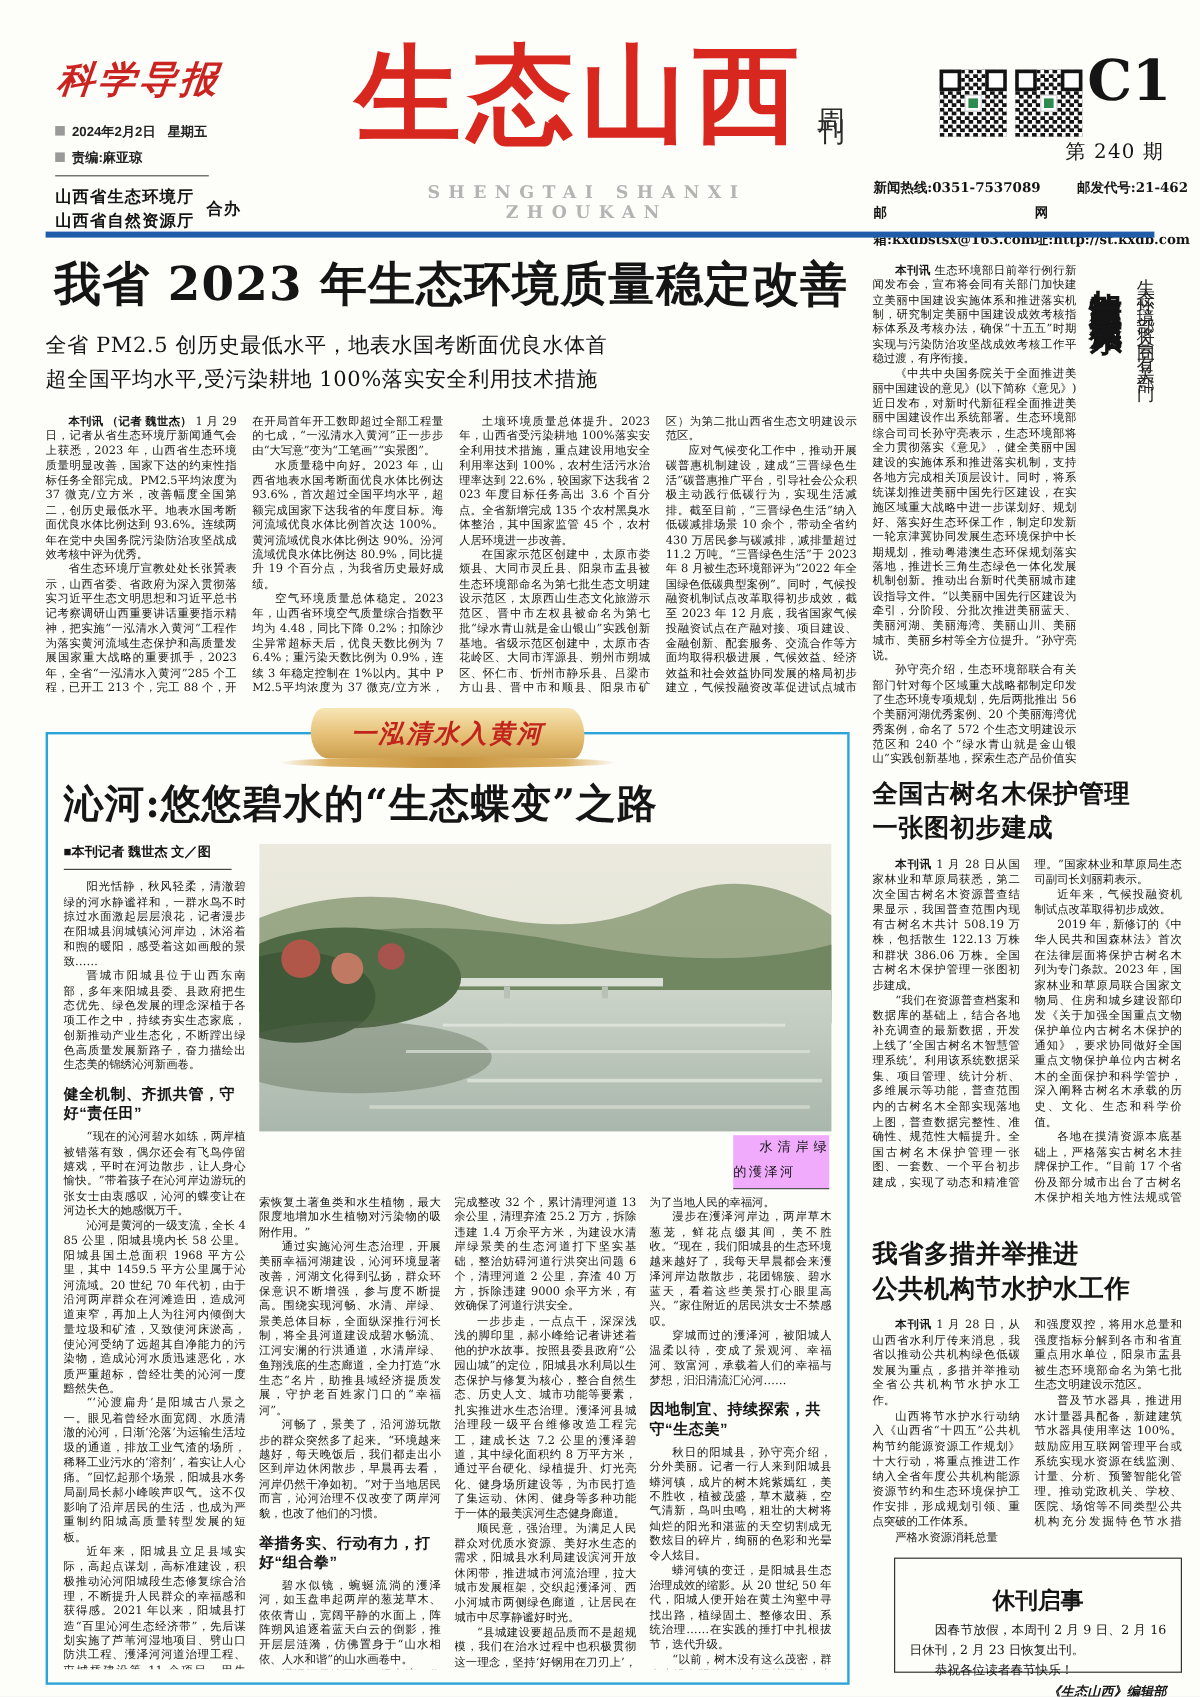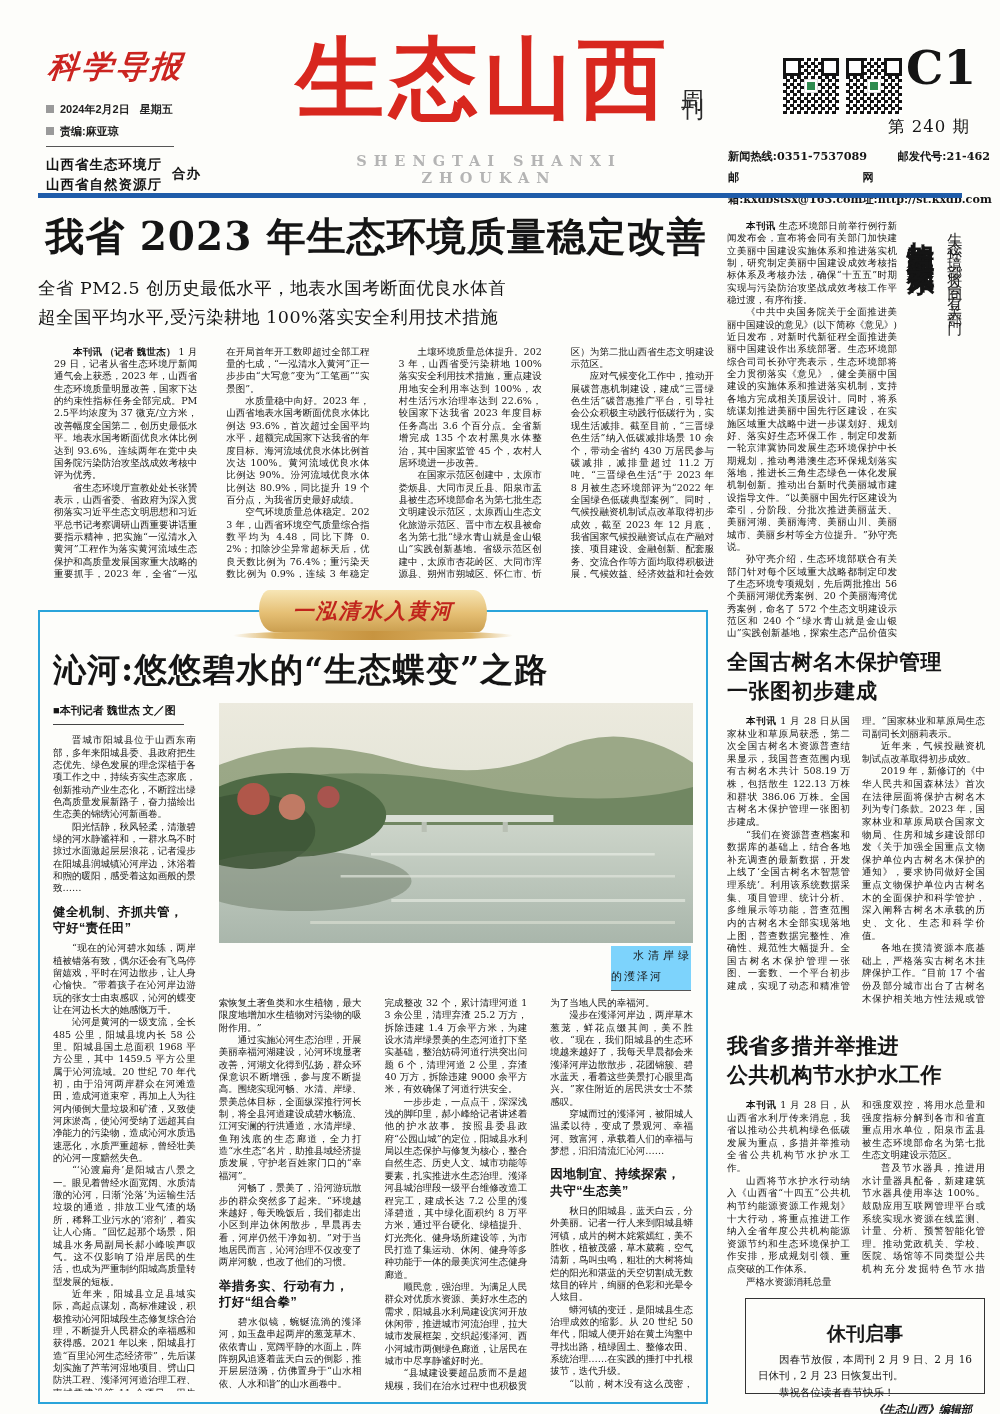--- a/index.html
+++ b/index.html
@@ -42,51 +42,51 @@
   .bodytext b{font-family:"Liberation Sans",sans-serif;}
   .bodytext h4{margin:9px 0 6px;font-size:12.5px;font-family:"Liberation Sans",sans-serif;
       letter-spacing:0.5px;text-indent:0;font-weight:900;}
   
   .lead{position:absolute;left:38px;top:210px;width:676px;}
   .lead h1{margin:0;font-size:39px;font-weight:900;text-align:center;letter-spacing:1px;
       font-family:"DejaVu Serif",serif;}
   .lead .subhead{margin-top:10px;font-size:17.5px;line-height:1.65;letter-spacing:0.5px;}
   .lead .cols{margin-top:14px;display:grid;grid-template-columns:repeat(4,1fr);gap:13px;
       font-size:9.5px;line-height:1.3;height:232px;overflow:hidden;}
-  .lead .cols > div{overflow:hidden;margin-left:16px;}
+  .lead .cols > div{overflow:hidden;}
   
   .rt{position:absolute;left:727px;top:220px;width:258px;height:420px;display:flex;gap:9px;}
   .rt .rt-body{width:170px;font-size:9.5px;line-height:1.3;overflow:hidden;}
   .rt .vhead{writing-mode:vertical-rl;font-size:27px;font-weight:900;letter-spacing:2px;
       font-family:"DejaVu Serif",serif;line-height:1.1;}
   .rt .vkick{writing-mode:vertical-rl;font-size:15px;letter-spacing:8px;color:#222;}
   
   .qbox{position:absolute;left:38px;top:610px;width:670px;height:794px;border:2px solid #2ba4da;
       box-sizing:border-box;padding:24px 13px 10px;background:#fdfdfa;}
   .badge{position:absolute;top:-22px;left:50%;transform:translateX(-50%);width:228px;height:42px;
       display:flex;align-items:center;justify-content:center;
       background:linear-gradient(180deg,#f7e6b6 0%,#e5bf74 55%,#cb9f50 100%);
       border-radius:14px 18px 12px 20px / 65% 75% 60% 70%;}
   .badge span{font-size:21px;font-weight:900;font-style:italic;color:#c0241c;letter-spacing:2px;}
   .badge::after{content:"";position:absolute;bottom:-8px;left:-26px;right:-26px;height:9px;
       background:linear-gradient(90deg,transparent 0,#dcb263 15%,#c79440 50%,#dcb263 85%,transparent 100%);
       border-radius:50%;}
   .qbox h2{margin:12px 0 10px;font-size:33px;font-weight:900;letter-spacing:1px;
       font-family:"DejaVu Serif",serif;}
-  .qgrid{display:grid;grid-template-columns:repeat(4,1fr);column-gap:23px;grid-template-rows:auto 1fr;
+  .qgrid{display:grid;grid-template-columns:repeat(4,1fr);column-gap:11px;grid-template-rows:auto 1fr;
       height:688px;overflow:hidden;}
   .qgrid .qcol{font-size:9.5px;line-height:1.3;overflow:hidden;}
   .qcol1{grid-row:1 / 3;}
   .byline{font-size:11px;font-weight:bold;font-family:"Liberation Sans",sans-serif;
       border-bottom:1.5px solid #444;padding-bottom:7px;margin-bottom:9px;width:92%;}
   .photo{grid-column:2 / 5;grid-row:1;position:relative;margin-bottom:8px;}
   .photo svg{display:block;width:100%;height:240px;}
   .caption{position:absolute;right:2px;bottom:-2px;width:80px;font-size:11px;letter-spacing:2px;
       line-height:1.9;text-indent:2em;text-align:justify;border-bottom:1px solid #555;
-      padding-bottom:2px;background:#7dd3fc;}
+      padding-bottom:2px;background:#f0abfc;}
   .photo-wrap{height:286px;}
   
   .rb{position:absolute;left:727px;width:258px;}
   .rb h3{margin:0;font-size:21px;line-height:1.38;font-weight:900;
       font-family:"Liberation Sans",sans-serif;letter-spacing:0.5px;}
   .rb .cols2{margin-top:9px;column-count:2;column-gap:12px;font-size:9.5px;line-height:1.33;overflow:hidden;}
   #gushu{top:648px;} #gushu .cols2{height:300px;}
   #jieshui{top:1032px;} #jieshui .cols2{height:192px;}
   
   .notice{position:absolute;left:745px;top:1298px;width:240px;height:96px;border:1.5px solid #333;
@@ -187,22 +187,22 @@
 
   <div class="qbox">
     <div class="badge">
       <span>一泓清水入黄河</span>
     </div>
     <h2>沁河:悠悠碧水的“生态蝶变”之路</h2>
     <div class="qgrid">
       <div class="qcol qcol1 bodytext">
         <div class="byline">■本刊记者 魏世杰 文／图</div>
         <div>
+            <p>阳光恬静，秋风轻柔，清澈碧绿的河水静谧祥和，一群水鸟不时掠过水面激起层层浪花，记者漫步在阳城县润城镇沁河岸边，沐浴着和煦的暖阳，感受着这如画般的景致……</p>
             <p>晋城市阳城县位于山西东南部，多年来阳城县委、县政府把生态优先、绿色发展的理念深植于各项工作之中，持续夯实生态家底，创新推动产业生态化，不断蹚出绿色高质量发展新路子，奋力描绘出生态美的锦绣沁河新画卷。</p>
-            <p>阳光恬静，秋风轻柔，清澈碧绿的河水静谧祥和，一群水鸟不时掠过水面激起层层浪花，记者漫步在阳城县润城镇沁河岸边，沐浴着和煦的暖阳，感受着这如画般的景致……</p>
             <h4>健全机制、齐抓共管，守好“责任田”</h4>
             <p>“现在的沁河碧水如练，两岸植被错落有致，偶尔还会有飞鸟停留嬉戏，平时在河边散步，让人身心愉快。”带着孩子在沁河岸边游玩的张女士由衷感叹，沁河的蝶变让在河边长大的她感慨万千。</p>
             <p>沁河是黄河的一级支流，全长 485 公里，阳城县境内长 58 公里。阳城县国土总面积 1968 平方公里，其中 1459.5 平方公里属于沁河流域。20 世纪 70 年代初，由于沿河两岸群众在河滩造田，造成河道束窄，再加上人为往河内倾倒大量垃圾和矿渣，又致使河床淤高，使沁河受纳了远超其自净能力的污染物，造成沁河水质迅速恶化，水质严重超标，曾经壮美的沁河一度黯然失色。</p>
             <p>“‘沁渡扁舟’是阳城古八景之一。眼见着曾经水面宽阔、水质清澈的沁河，日渐‘沦落’为运输生活垃圾的通道，排放工业气渣的场所，稀释工业污水的‘溶剂’，着实让人心痛。”回忆起那个场景，阳城县水务局副局长郝小峰唉声叹气。这不仅影响了沿岸居民的生活，也成为严重制约阳城高质量转型发展的短板。</p>
             <p>近年来，阳城县立足县域实际，高起点谋划，高标准建设，积极推动沁河阳城段生态修复综合治理，不断提升人民群众的幸福感和获得感。2021 年以来，阳城县打造“百里沁河生态经济带”，先后谋划实施了芦苇河湿地项目、劈山口防洪工程、濩泽河河道治理工程、屯城桥建设等 11 个项目，用生态“底色”绘就发展“绿色”，推动沁河流域生态保护和高质量发展。</p>
           </div>
       </div>
       <div class="photo photo-wrap">
         <svg viewBox="0 0 468 240" preserveAspectRatio="none">
           <defs>
@@ -249,21 +249,21 @@
           <p class="cont">完成整改 32 个，累计清理河道 13 余公里，清理弃渣 25.2 万方，拆除违建 1.4 万余平方米，为建设水清岸绿景美的生态河道打下坚实基础，整治妨碍河道行洪突出问题 6 个，清理河道 2 公里，弃渣 40 万方，拆除违建 9000 余平方米，有效确保了河道行洪安全。</p>
           <p>一步步走，一点点干，深深浅浅的脚印里，郝小峰给记者讲述着他的护水故事。按照县委县政府“公园山城”的定位，阳城县水利局以生态保护与修复为核心，整合自然生态、历史人文、城市功能等要素，扎实推进水生态治理。濩泽河县城治理段一级平台维修改造工程完工，建成长达 7.2 公里的濩泽碧道，其中绿化面积约 8 万平方米，通过平台硬化、绿植提升、灯光亮化、健身场所建设等，为市民打造了集运动、休闲、健身等多种功能于一体的最美滨河生态健身廊道。</p>
           <p>顺民意，强治理。为满足人民群众对优质水资源、美好水生态的需求，阳城县水利局建设滨河开放休闲带，推进城市河流治理，拉大城市发展框架，交织起濩泽河、西小河城市两侧绿色廊道，让居民在城市中尽享静谧好时光。</p>
           <p>“县城建设要超品质而不是超规模，我们在治水过程中也积极贯彻这一理念，坚持‘好钢用在刀刃上’，在重点区域上提亮出彩，针对县城治理段内河道古树所在的小岛，我们完成了‘舜渔濩泽’景观设计，并充分挖掘文化元素，在考虑行洪需求的同时，对小岛进行了梭型船设计，通过建设舜渔濩泽雕塑，实现岛屿、雕塑、树木三者协调统一。而夜景灯光的设计，使之成为河道整治夜色中的标志性景观和网红打卡地。”郝小峰如是说。悠悠濩泽城，清清穿城水，河两岸绿道延伸、绿树相合，河水碧波荡漾、楼影倒影水面，山水相依、人水和谐的水韵濩泽成</p>
         </div>
       <div class="qcol bodytext">
           <p class="cont">为了当地人民的幸福河。</p>
           <p>漫步在濩泽河岸边，两岸草木葱茏，鲜花点缀其间，美不胜收。“现在，我们阳城县的生态环境越来越好了，我每天早晨都会来濩泽河岸边散散步，花团锦簇、碧水蓝天，看着这些美景打心眼里高兴。”家住附近的居民洪女士不禁感叹。</p>
           <p>穿城而过的濩泽河，被阳城人温柔以待，变成了景观河、幸福河、致富河，承载着人们的幸福与梦想，汩汩清流汇沁河……</p>
           <h4>因地制宜、持续探索，共守“生态美”</h4>
-          <p>秋日的阳城县，蓝天白云，分外美丽。记者一行人来到阳城县蟒河镇，成片的树木姹紫嫣红，美不胜收，植被茂盛，草木葳蕤，空气清新，鸟叫虫鸣，粗壮的大树将灿烂的阳光和湛蓝的天空切割成无数炫目的碎片，绚丽的色彩和光晕令人炫目。</p>
+          <p>秋日的阳城县，孙守亮介绍，分外美丽。记者一行人来到阳城县蟒河镇，成片的树木姹紫嫣红，美不胜收，植被茂盛，草木葳蕤，空气清新，鸟叫虫鸣，粗壮的大树将灿烂的阳光和湛蓝的天空切割成无数炫目的碎片，绚丽的色彩和光晕令人炫目。</p>
           <p>蟒河镇的变迁，是阳城县生态治理成效的缩影。从 20 世纪 50 年代，阳城人便开始在黄土沟壑中寻找出路，植绿固土、整修农田、系统治理……在实践的捶打中扎根拔节，迭代升级。</p>
           <p>“以前，树木没有这么茂密，群众也没有明确的生态保护概念，山坡上的田地容易跑土、跑水、跑肥，我们就在高山远山造森林，弃耕坡地种连翘，陡坡险坬种侧柏，封山禁牧护林草。原本光秃秃的山头一天天变绿，逐步实现“水不下山、泥不出沟”，水土流失得到有效控制。”阳城县林业局副局长赵斌说。截至 2022 年底，阳城县全县林业用地面积 165.58 万亩，森林面积 129.6 万亩，草地面积 26.25 万亩，湿地面积 0.33 万亩，森林覆盖率 54.06%，林草覆盖率 54.18%。</p>
         </div>
     </div>
   </div>
 
   <div class="rb" id="gushu">
     <h3>
       <div>全国古树名木保护管理</div>
       <div>一张图初步建成</div>

